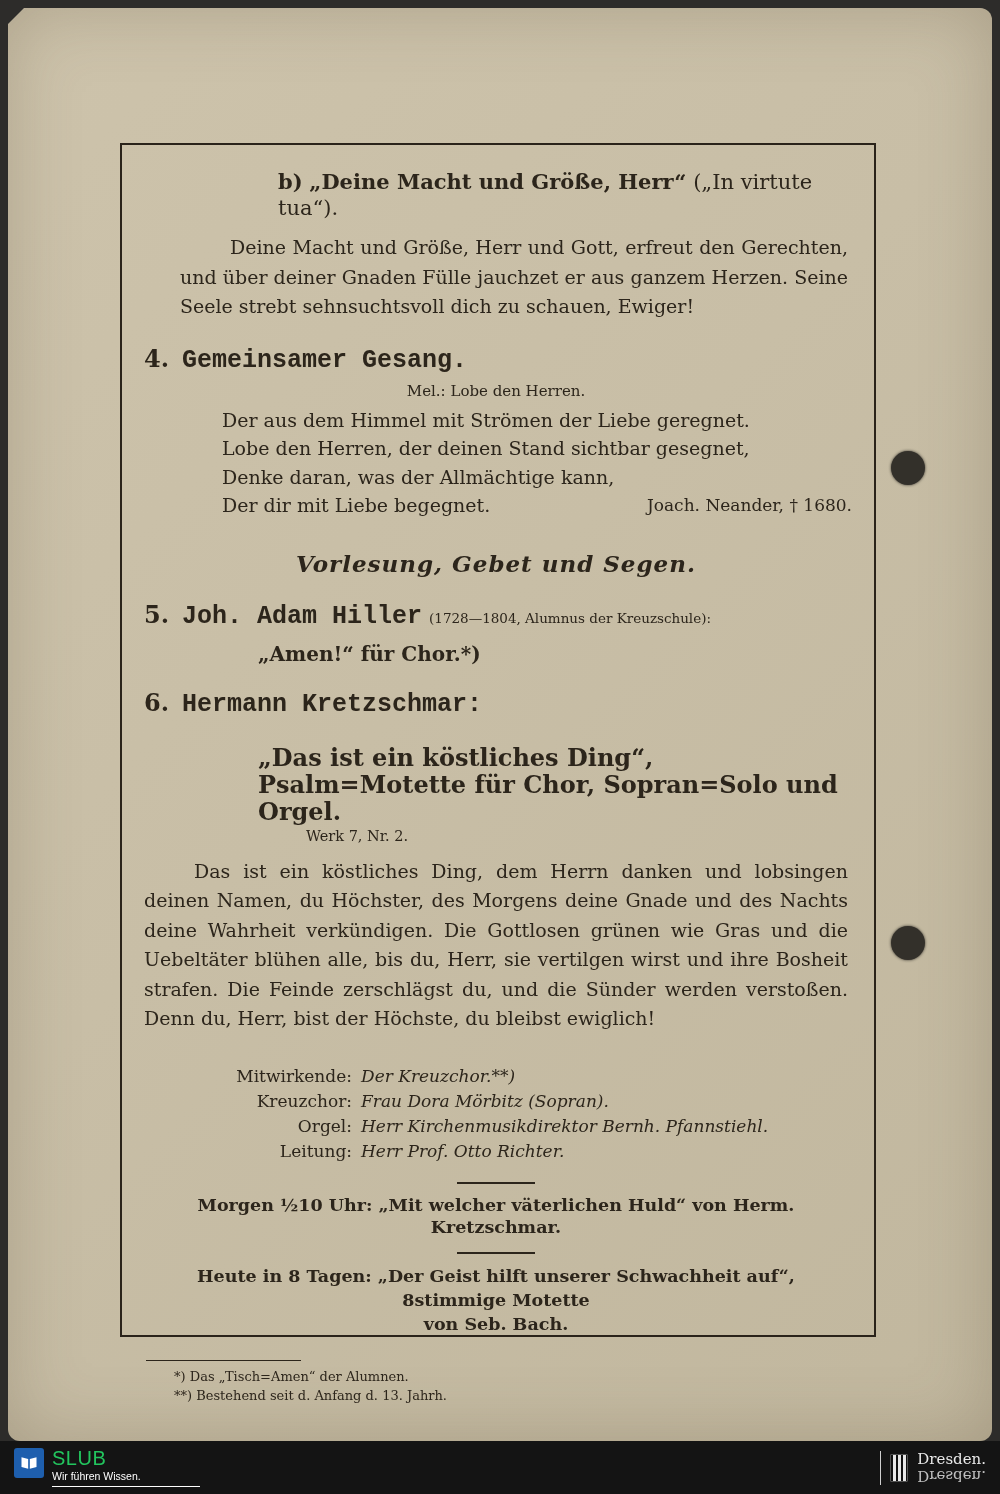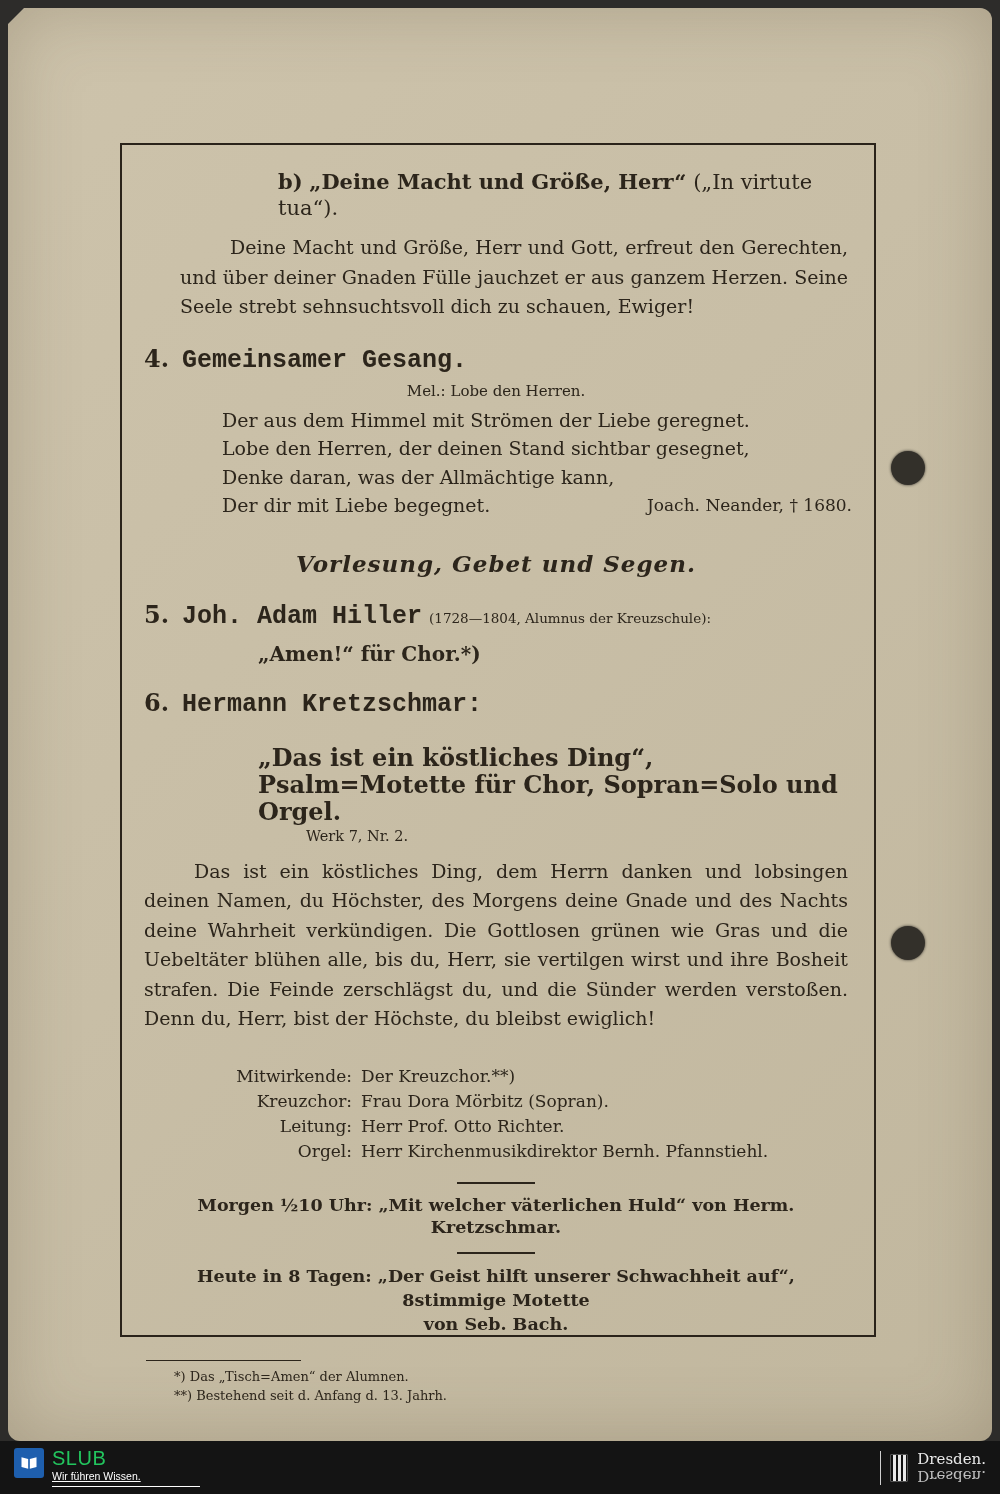--- a/index.html
+++ b/index.html
@@ -65,21 +65,21 @@
 
   .interlude{margin-top:30px;text-align:center;font-size:23px;font-weight:bold;line-height:28px;letter-spacing:1px;font-style:italic;}
 
   .work-line{margin:10px 0 0 114px;font-size:20px;font-weight:bold;line-height:24px;}
   .work-title{margin:24px 0 0 114px;font-size:24px;font-weight:bold;line-height:27px;}
   .werk2{margin-left:162px;margin-top:2px;font-size:14.5px;line-height:18px;}
 
   .performers{margin-top:30px;font-size:17px;line-height:25px;}
   .perf-row{display:flex;}
   .perf-role{width:208px;text-align:right;flex:none;}
-  .perf-name{margin-left:9px;}
+  .perf-name{margin-left:9px;font-style:italic;}
 
   .rule-center{width:78px;border-top:2px solid #2c251b;margin:18px auto 0;}
   .rule-center2{width:78px;border-top:2px solid #2c251b;margin:14px auto 0;}
   .announce{margin-top:10px;text-align:center;font-size:17.5px;font-weight:bold;line-height:22px;}
   .announce2{margin-top:10px;text-align:center;font-size:17.5px;font-weight:bold;line-height:24px;}
 
   .foot-rule{width:155px;border-top:1.5px solid #2c251b;margin:24px 0 6px 2px;}
   .footnotes{margin-left:30px;font-size:13px;line-height:19.5px;}
 
   
@@ -89,21 +89,21 @@
     display:flex;align-items:center;justify-content:space-between;
     padding:0 14px;box-sizing:border-box;
     font-family:"Liberation Sans", sans-serif;
   }
   .slub{display:flex;align-items:flex-start;gap:8px;}
   .slub-icon{
     width:30px;height:30px;border-radius:3px;background:#1e5fae;
     display:flex;align-items:center;justify-content:center;flex:none;
   }
   .slub-name{color:#22c55e;font-size:20px;font-weight:normal;line-height:20px;letter-spacing:0.5px;}
-  .slub-tag{color:#ffffff;font-size:10.5px;margin-top:2px;text-decoration:underline;}
+  .slub-tag{color:#ffffff;font-size:10.5px;margin-top:2px;}
   .slub-rule{width:148px;height:1px;background:#ffffff;margin-top:4px;}
   .dresden{display:flex;align-items:center;gap:9px;}
   .dresden-sep{width:1px;height:34px;background:#cfcfcf;}
   .dresden-icon{
     width:16px;height:26px;border-radius:1px;
     background:repeating-linear-gradient(90deg,#111 0 2px,#e8e8e8 2px 5px);
     border:1px solid #555;
   }
   .dresden-text{color:#e9e9e9;font-family:"DejaVu Serif", serif;font-size:15px;line-height:15px;}
   .dresden-flip{transform:scaleY(-1);opacity:0.8;margin-top:1px;}
@@ -160,26 +160,26 @@
       <div class="performers">
         <div class="perf-row">
           <span class="perf-role">Mitwirkende:</span>
           <span class="perf-name">Der Kreuzchor.**)</span>
         </div>
         <div class="perf-row">
           <span class="perf-role">Kreuzchor:</span>
           <span class="perf-name">Frau Dora Mörbitz (Sopran).</span>
         </div>
         <div class="perf-row">
+          <span class="perf-role">Orgel:</span>
+          <span class="perf-name">Herr Kirchenmusikdirektor Bernh. Pfannstiehl.</span>
+        </div>
+        <div class="perf-row">
           <span class="perf-role">Leitung:</span>
           <span class="perf-name">Herr Prof. Otto Richter.</span>
-        </div>
-        <div class="perf-row">
-          <span class="perf-role">Orgel:</span>
-          <span class="perf-name">Herr Kirchenmusikdirektor Bernh. Pfannstiehl.</span>
         </div>
       </div>
 
       <div class="rule-center"></div>
       <div class="announce">
         <span>Morgen ½10 Uhr:</span>
         <span>„Mit welcher väterlichen Huld“ von Herm. Kretzschmar.</span>
       </div>
 
       <div class="rule-center2"></div>

